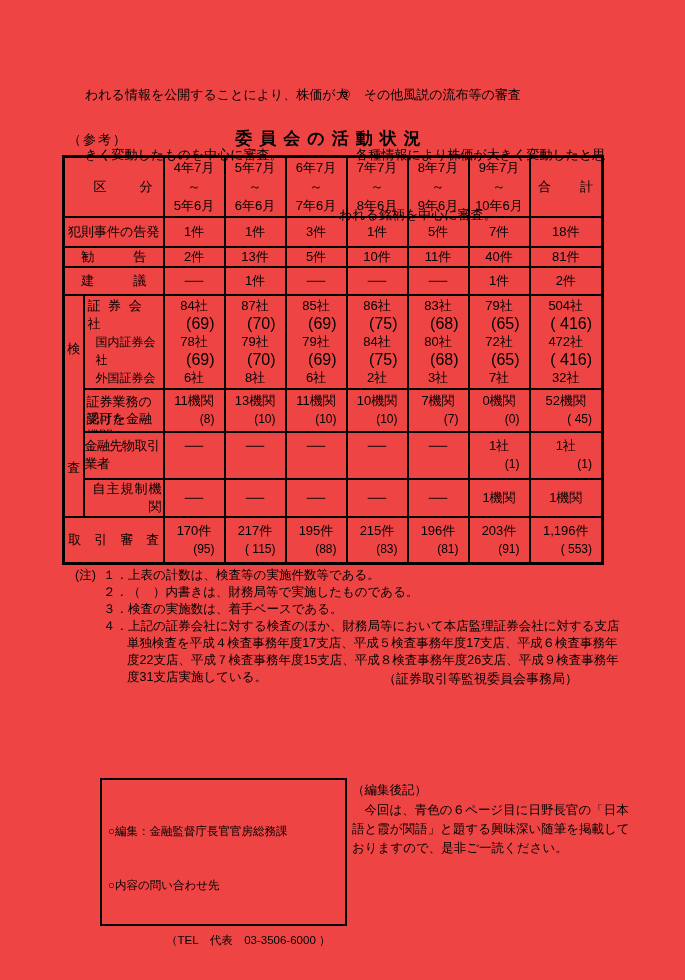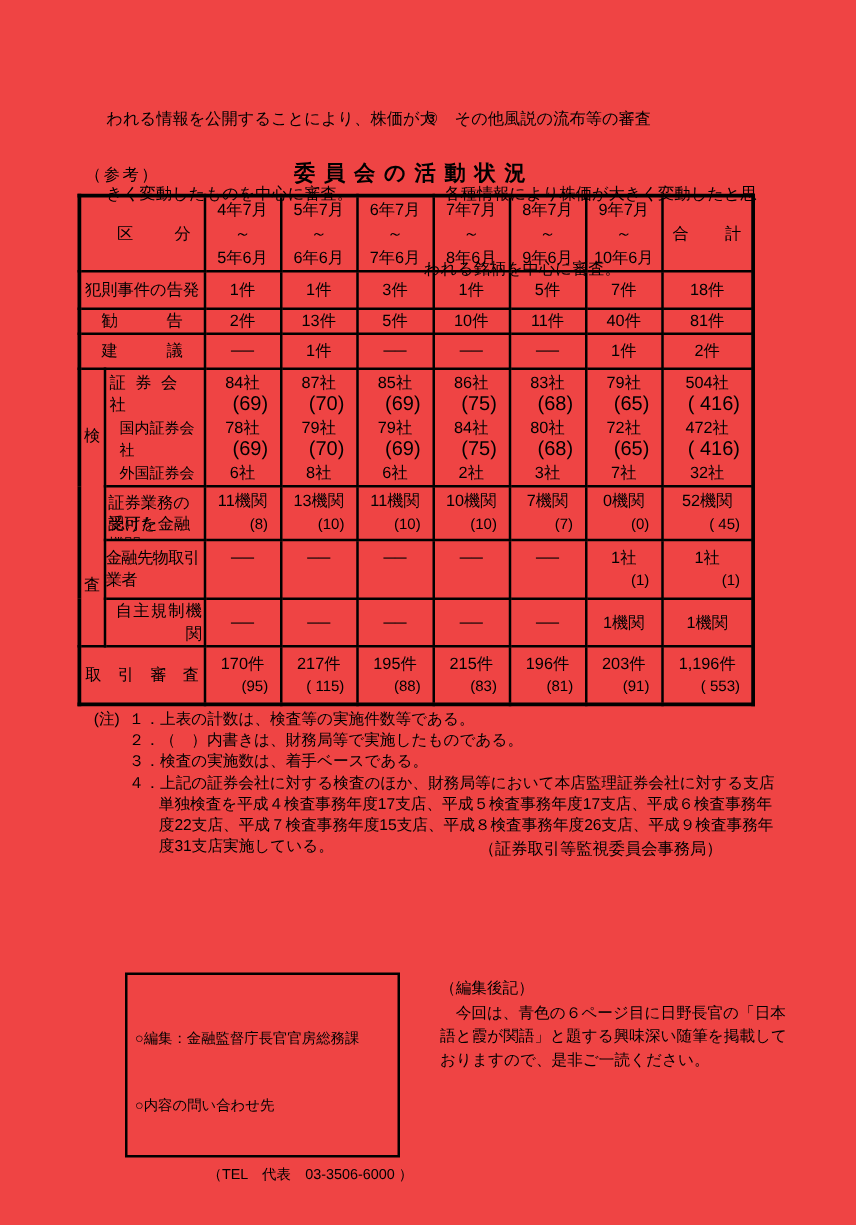--- a/index.html
+++ b/index.html
@@ -46,21 +46,21 @@
     justify-content: space-between; height: 215px; padding: 42px 0 36px 0; box-sizing: border-box; }
   
   .notes { font-size: 12.5px; line-height: 17px; width: 548px; }
   .notes .row { display: flex; }
   .notes .mark { width: 28px; flex: none; }
   .notes .items { flex: 1; }
   .notes .item { text-indent: -24px; padding-left: 24px; }
   .attr { font-size: 13px; }
   
   .cbox {
-    border: 2px solid #000; width: 220px; height: 148px;
+    border: 2px solid #000; width: 247px; height: 148px;
     font-size: 11.5px; line-height: 18.3px; padding: 5px 4px 0 6px; box-sizing: border-box;
     white-space: pre;
   }
   .cbox .tel { padding-left: 58px; }
   .post { width: 280px; font-size: 12.5px; line-height: 19px; }
   .post .body { margin-top: 1px; }
 </style>
 </head>
 <body>
 

